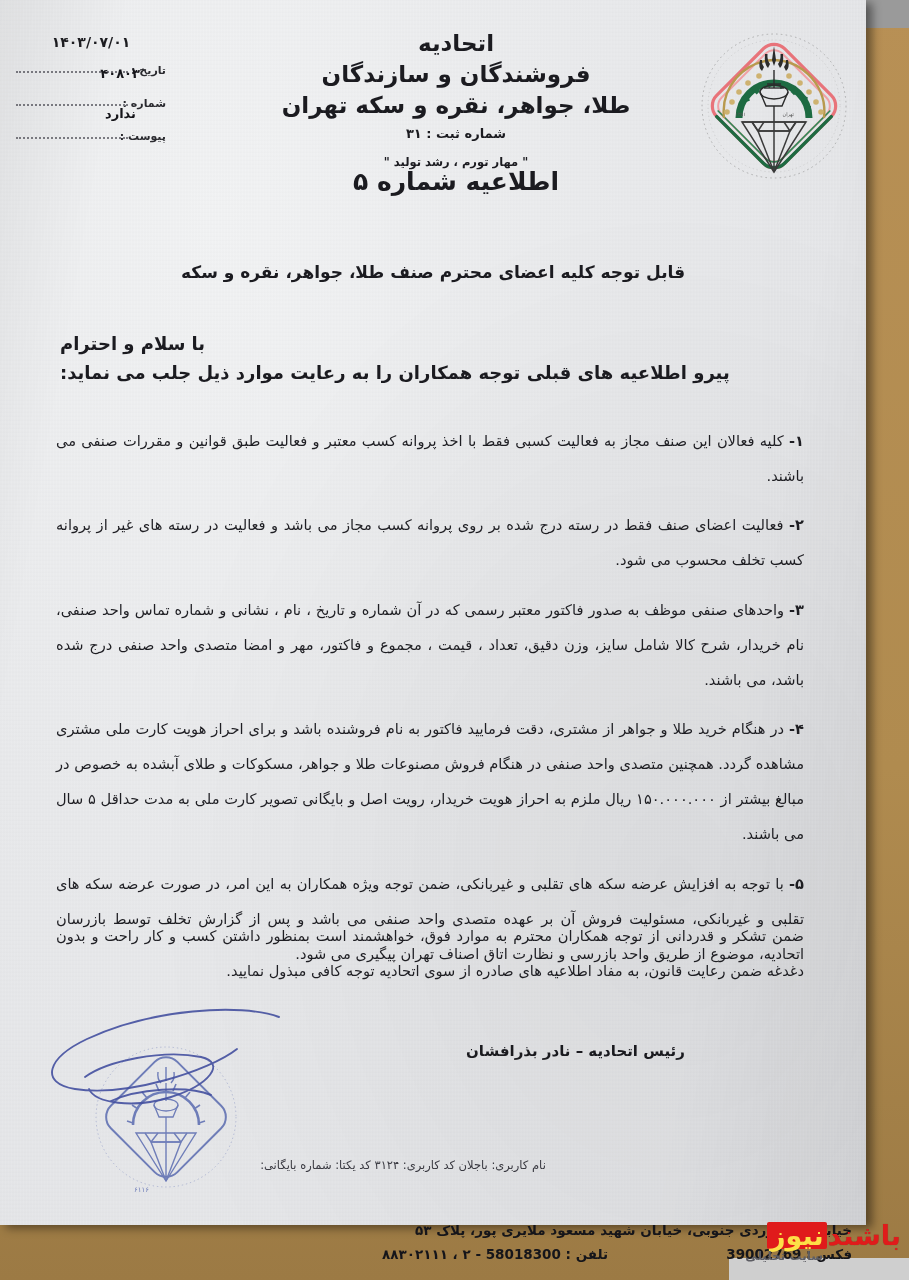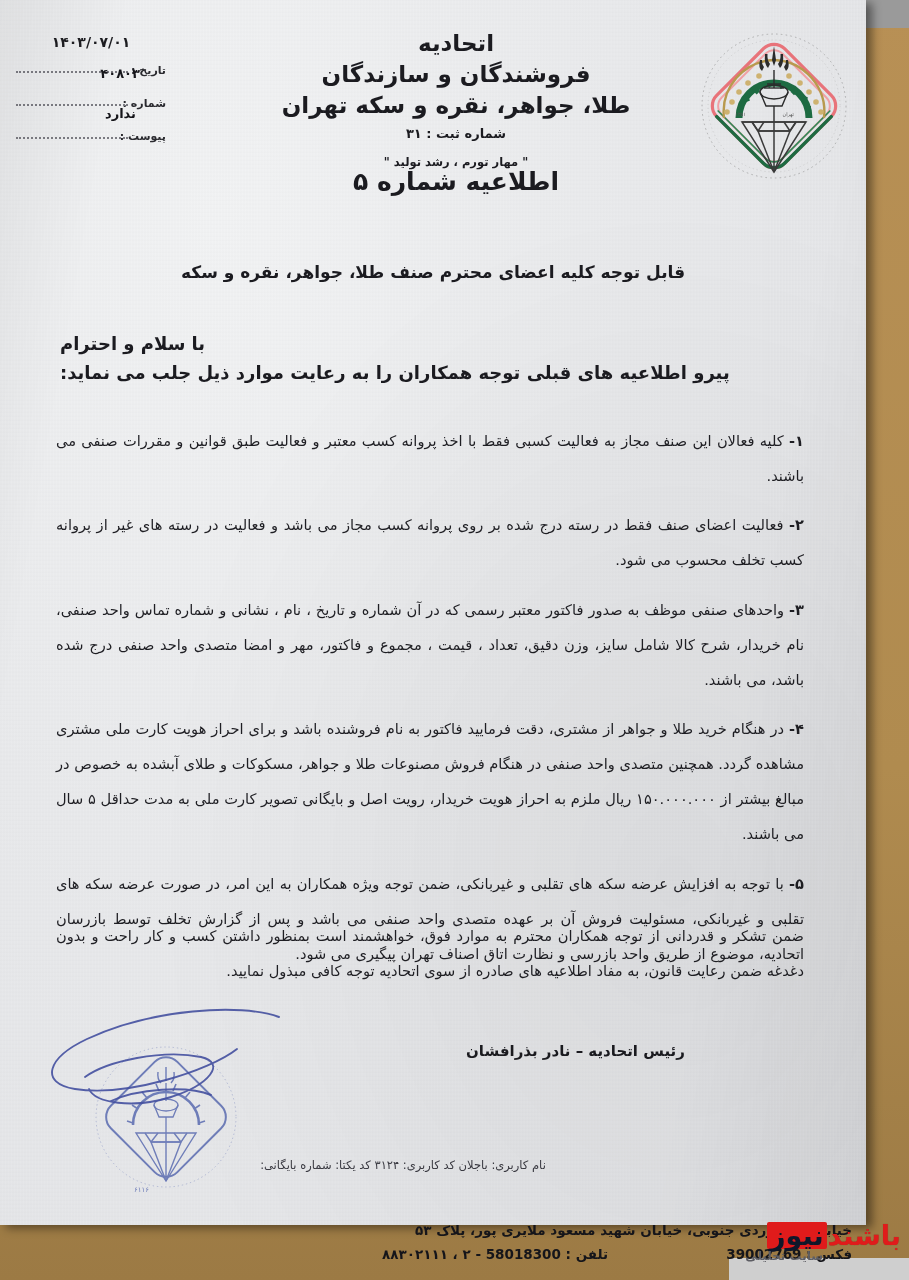--- a/index.html
+++ b/index.html
@@ -100,21 +100,21 @@
   #footer-address{position:absolute;top:1222px;right:14px;width:470px;direction:rtl;text-align:right;}
   #addr-line{font-size:13.5px;font-weight:700;color:#15151a;}
   #tel-line{margin-top:8px;font-size:13.5px;font-weight:700;color:#15151a;
     display:flex;justify-content:space-between;}
 
   
   #watermark{position:absolute;right:8px;bottom:14px;width:180px;height:44px;direction:rtl;}
   #wm-logo{position:absolute;right:0;top:0;font-size:27px;font-weight:900;line-height:1;
     letter-spacing:-1px;display:flex;align-items:center;}
   #wm-red{color:#e01b1b;text-shadow:0 0 1px rgba(0,0,0,.3);}
-  #wm-box{background:#e01b1b;color:#0f172a;padding:0 3px;margin-right:1px;border-radius:2px;}
+  #wm-box{background:#e01b1b;color:#fde047;padding:0 3px;margin-right:1px;border-radius:2px;}
   #wm-sub{position:absolute;right:78px;top:27px;font-size:12px;color:#5d5d63;font-weight:600;}
 </style>
 </head>
 <body>
 
 <div id="scanner-bg">
   <div class="grey-band"></div>
   <div class="grey-band2"></div>
 </div>
 

